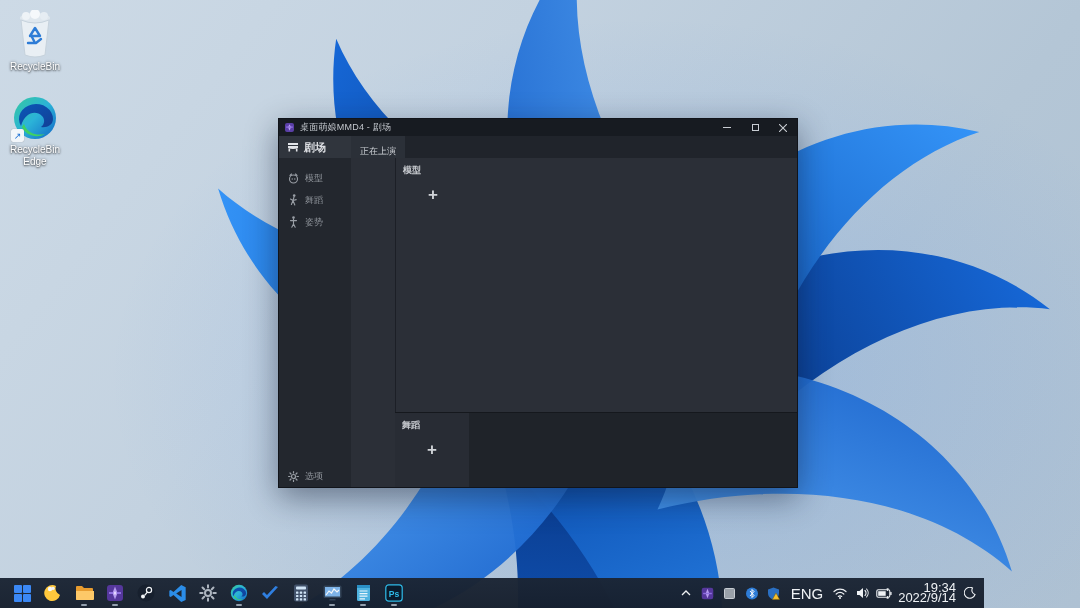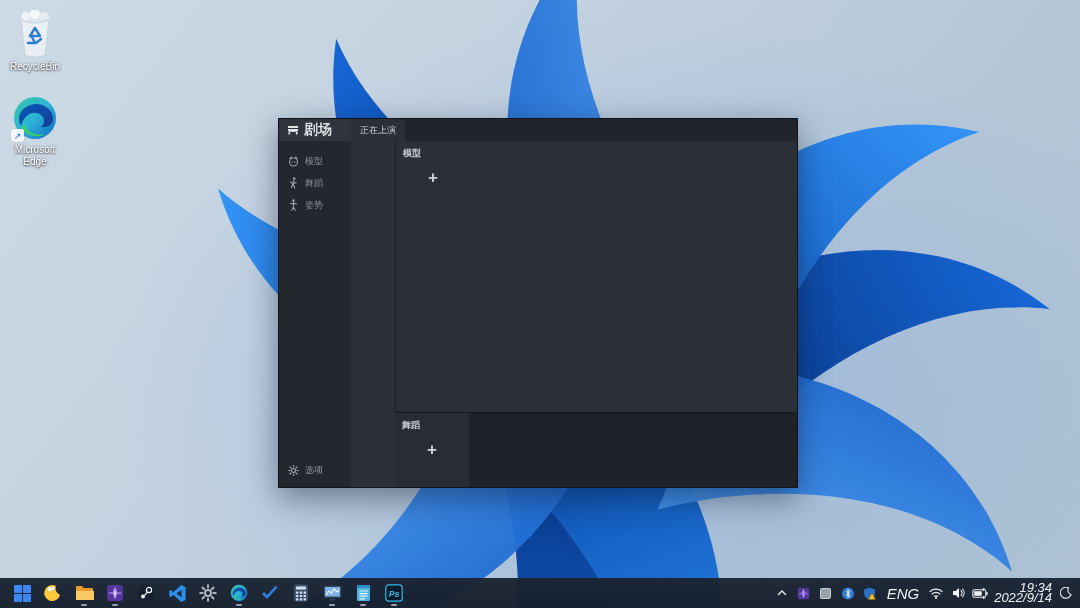--- a/index.html
+++ b/index.html
@@ -32,43 +32,43 @@
   .titlebar { height:17px; background:#171b21; display:flex; align-items:center; padding-left:5px; flex:0 0 auto; }
   .app-ico { width:11px; height:11px; margin-right:5px; flex:0 0 auto; }
   .wtitle { font-size:9px; color:#c3c7cd; letter-spacing:.2px; white-space:nowrap; }
   .wc { margin-left:auto; display:flex; height:100%; }
   .wc-btn { width:28px; height:100%; display:flex; align-items:center; justify-content:center; cursor:default; }
   .min-glyph { width:8px; height:1px; background:#c8ccd2; display:block; }
   .max-glyph { width:7px; height:7px; border:1px solid #c8ccd2; display:block; }
 
   .navrow { height:22px; display:flex; background:#20242b; flex:0 0 auto; }
   .nav-current { width:72px; height:100%; background:#30353d; display:flex; align-items:center; gap:5px;
-    padding-left:8px; color:#dcdee2; font-size:14px; font-weight:bold; }
-  .tab { height:100%; padding:0 9px; display:flex; align-items:center; font-size:9px; color:#cfd2d7; background:#2b3038; }
+    padding-left:8px; color:#dcdee2; font-size:11px; font-weight:bold; }
+  .tab { height:100%; padding:0 9px; display:flex; align-items:flex-end; font-size:9px; color:#cfd2d7; background:#2b3038; }
 
   .wbody { flex:1; display:flex; min-height:0;gap:44px; }
   .sidebar { width:72px; background:#23272e; display:flex; flex-direction:column; padding-top:9px; }
   .sitem { height:22px; display:flex; align-items:center; gap:6px; padding-left:9px; color:#8f949b; font-size:9px; cursor:default; }
   .sitem svg { flex:0 0 auto; }
   .sidebar-spacer { flex:1; }
-  .sitem.bottom { margin-bottom:6px; }
+  .sitem.bottom { margin-bottom:0; }
 
   .mainarea { flex:1; display:flex; flex-direction:column; background:#2b2f37; min-width:0; }
   .models-panel { flex:1; position:relative; border-left:1px solid #1c1f26; }
   .sec-label { position:absolute; left:7px; top:6px; font-size:9px; font-weight:bold; color:#c6c9ce; }
   .add-btn { position:absolute; left:24px; top:24px; width:26px; height:26px; display:flex; align-items:center;
     justify-content:center; color:#cfd2d6; font-size:17px; font-weight:bold; cursor:default; }
   .dance-strip { height:75px; flex:0 0 auto; display:flex; border-top:1px solid #15181d; }
   .dance-cell { width:74px; background:#282c34; position:relative; flex:0 0 auto; }
   .dance-rest { flex:1; background:#1f2329; }
 
   
-  .taskbar { position:absolute; left:0; bottom:0; width:1080px; height:30px;
+  .taskbar { position:absolute; left:0; bottom:0; width:984px; height:30px;
     background:linear-gradient(180deg, rgba(27,37,52,.97), rgba(22,31,45,.97));
-    display:flex; align-items:center;font-style:italic; }
+    display:flex; align-items:center; }
   .tb-left { display:flex; align-items:center; padding-left:9px; gap:5px; }
   .tb-btn { width:26px; height:28px; display:flex; flex-direction:column; align-items:center; justify-content:center;
     border-radius:4px; position:relative; cursor:default; }
   .run-dot { position:absolute; bottom:1px; left:50%; transform:translateX(-50%); width:6px; height:2px;
     border-radius:2px; background:#94a0ae; }
   .tb-right { margin-left:auto; display:flex; align-items:center; gap:6px; padding-right:6px; height:100%; }
   .tray-ico { width:16px; height:16px; display:flex; align-items:center; justify-content:center; cursor:default; }
   .tray-lang { color:#eef1f4; font-size:15px; padding:0 3px; cursor:default; }
   .clock { text-align:right; color:#eef1f4; font-size:13px; line-height:10px; cursor:default; }
 </style>
@@ -132,25 +132,46 @@
               <stop offset="0" stop-color="#0b57b8"></stop>
                 <stop offset="1" stop-color="#123f96"></stop>
             </linearGradient>
           </defs>
           <circle cx="23" cy="23" r="21" fill="url(#eg1)"></circle>
           <path d="M9 31 A17 15 0 1 1 41 24 C 41 30 35 33 29 32 C 33 29 33 24 30 21 C 24 15 13 17 9 31 Z" fill="url(#eg2)"></path>
           <path d="M10 32 C 13 40 25 44 33 39 C 24 41 15 38 12 29 Z" fill="#3fd065"></path>
         </svg>
         <span class="shortcut-badge">↗</span>
       </div>
-      <span class="dlabel">Microsoft Edge</span>
+      <span class="dlabel">RecycleBin Edge</span>
     </div>
   </div>
 
   <div class="window">
+    <div class="titlebar">
+      <svg class="app-ico" viewBox="0 0 11 11">
+        <rect x="1" y="1" width="9" height="9" rx="2" fill="#5a3fa6"></rect>
+        <path d="M5.5 2.2 L7 5 L5.5 8.8 L4 5 Z" fill="#b79df0"></path>
+        <rect x="2.2" y="4.4" width="6.6" height="1.4" fill="#8f6fe0"></rect>
+      </svg>
+      <span class="wtitle">桌面萌娘MMD4 - 剧场</span>
+      <div class="wc">
+        <div class="wc-btn">
+            <span class="min-glyph"></span>
+          </div>
+        <div class="wc-btn">
+            <span class="max-glyph"></span>
+          </div>
+        <div class="wc-btn">
+          <svg width="8" height="8" viewBox="0 0 8 8">
+            <path d="M0 0 L8 8 M8 0 L0 8" stroke="#c8ccd2" stroke-width="1.1"></path>
+          </svg>
+        </div>
+      </div>
+    </div>
 
     <div class="navrow">
       <div class="nav-current">
         <svg width="12" height="10" viewBox="0 0 12 10">
           <path d="M1 1 h10 v2 h-10 z M1 4 h10 v2 q-5 2 -10 0 z" fill="#e2e4e8"></path>
           <rect x="1.5" y="6.5" width="1.6" height="3" fill="#e2e4e8"></rect>
           <rect x="8.9" y="6.5" width="1.6" height="3" fill="#e2e4e8"></rect>
         </svg>
         <span>剧场</span>
       </div>

